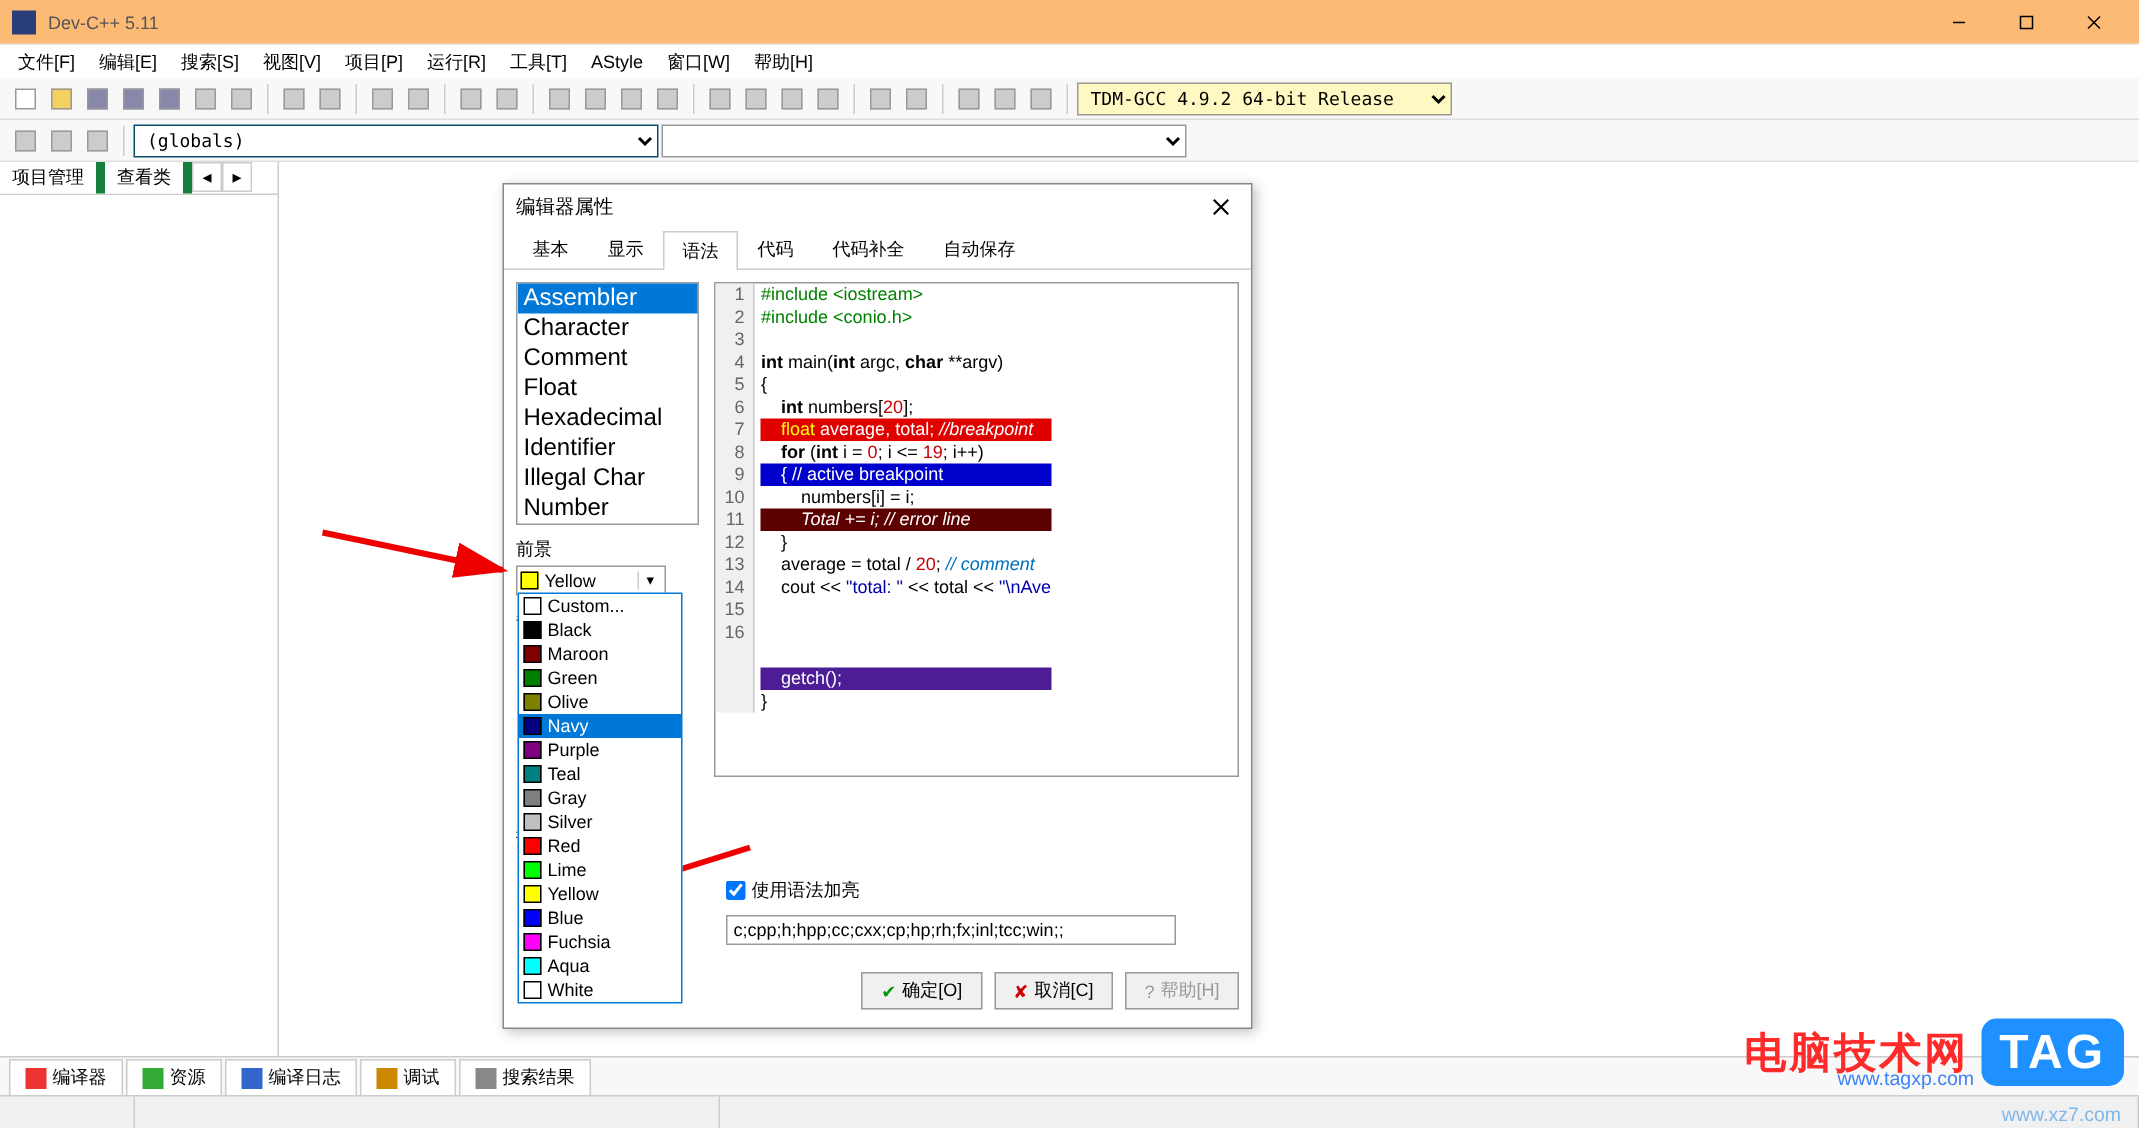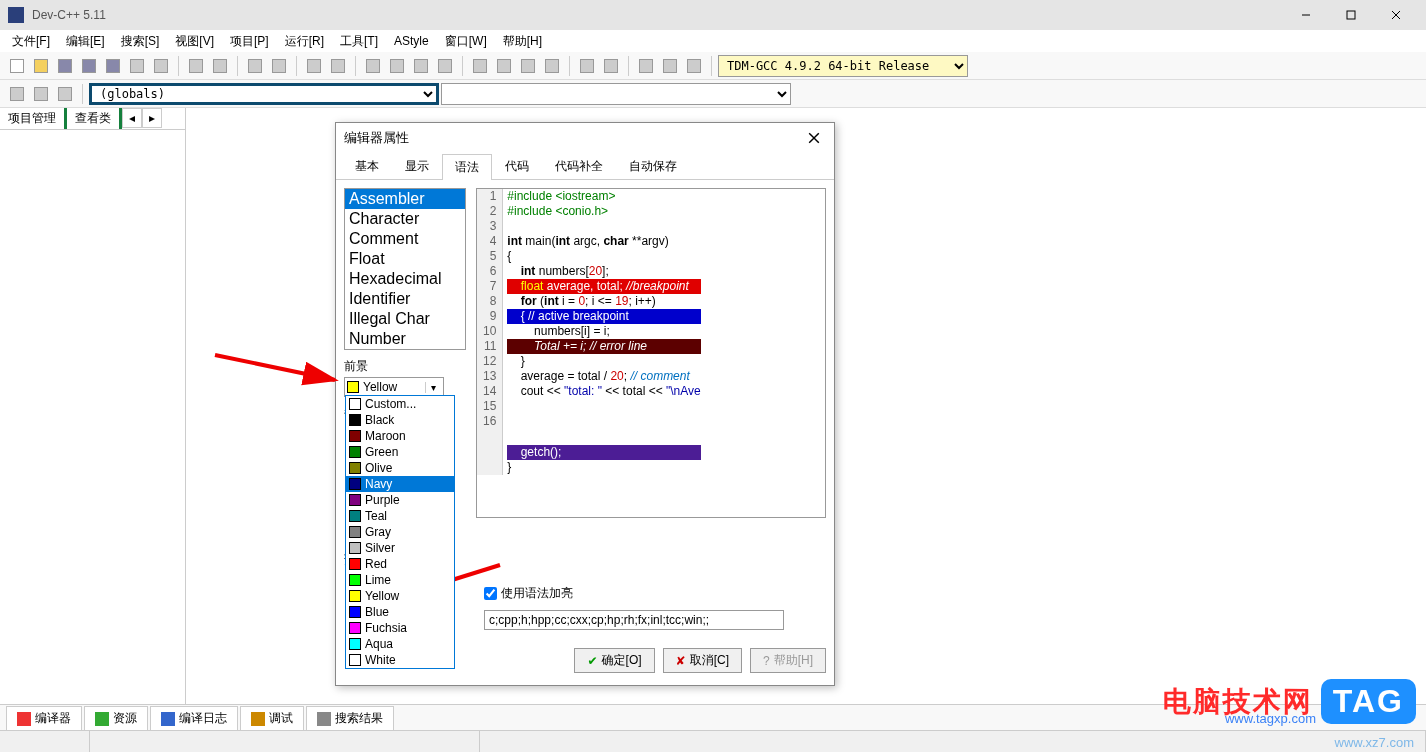--- a/index.html
+++ b/index.html
@@ -1,44 +1,44 @@
 <!DOCTYPE html>
 <html><head>
 <meta charset="utf-8">
 <style>
 * { margin: 0; padding: 0; box-sizing: border-box; font-family: "Microsoft YaHei", "Segoe UI", sans-serif; }
 body { background: #fff; width: 1426px; height: 752px; overflow: hidden; position: relative; font-size: 12px; color: #000; }
 
 
-.titlebar { height: 30px; background: #e5e5e5; border-bottom: 1px solid #e5e5e5; display: flex; align-items: center; padding: 0 8px; }
+.titlebar { height: 30px; background: #fdba74; border-bottom: 1px solid #e5e5e5; display: flex; align-items: center; padding: 0 8px; }
 .titlebar .app-icon { width: 16px; height: 16px; background: #2a3f7a; margin-right: 8px; }
 .titlebar .title { flex: 1; font-size: 12px; color: #555; }
 .titlebar .win-btns { display: flex; gap: 0; }
 .titlebar .win-btn { width: 45px; height: 28px; display: flex; align-items: center; justify-content: center; color: #555; cursor: default; }
 .titlebar .win-btn svg { width: 10px; height: 10px; }
 
 
 .menubar { height: 22px; display: flex; align-items: center; padding: 0 4px; background: #fff; }
 .menubar .menu-item { padding: 2px 8px; font-size: 12px; cursor: default; }
 
 
 .toolbar-row { height: 28px; display: flex; align-items: center; border-bottom: 1px solid #ddd; padding: 0 6px; gap: 2px; background: #f8f8f8; }
 .toolbar-row.second { border-top: none; }
 .tbtn { width: 22px; height: 22px; border: 1px solid transparent; display: flex; align-items: center; justify-content: center; cursor: default; }
 .tbtn .glyph { width: 14px; height: 14px; background: #ccc; border: 1px solid #999; }
 .tsep { width: 1px; height: 20px; background: #ccc; margin: 0 4px; }
 .compiler-select { height: 22px; border: 1px solid #999; font-family: monospace; font-size: 12px; padding: 0 20px 0 4px; background: #fef9c3; min-width: 250px; }
-.scope-select { height: 22px; border: 3px solid #0c4a6e; font-family: monospace; font-size: 12px; padding: 0 4px; background: #fff; width: 350px; }
+.scope-select { height: 22px; border: 1px solid #0c4a6e; font-family: monospace; font-size: 12px; padding: 0 4px; background: #fff; width: 350px; }
 .scope-select2 { height: 22px; border: 1px solid #999; background: #fff; width: 350px; }
 
 
 .main-area { display: flex; height: calc(100% - 30px - 22px - 28px - 28px - 26px - 22px); }
 .side-tabs { width: 186px; border-right: 1px solid #ccc; }
 .side-tab-row { display: flex; border-bottom: 1px solid #ccc; height: 22px; }
-.side-tab { padding: 2px 8px; font-size: 12px; border-right: 3px solid #15803d; background: #fff; cursor: default; }
+.side-tab { padding: 2px 8px; font-size: 12px; border-right: 6px solid #15803d; background: #fff; cursor: default; }
 .side-tab.active { background: #fff; }
 .side-nav { display: flex; }
 .side-nav .navbtn { width: 20px; height: 20px; border: 1px solid #ccc; display: flex; align-items: center; justify-content: center; }
 
 
 .bottom-tabs { height: 26px; display: flex; align-items: flex-end; border-top: 1px solid #ccc; padding: 0 6px; gap: 0; background: #f8f8f8; }
 .bottom-tab { padding: 3px 10px; border: 1px solid #ccc; border-bottom: none; font-size: 12px; display: flex; align-items: center; gap: 4px; cursor: default; background: #fff; margin-right: 2px; }
 .bottom-tab .bi { width: 14px; height: 14px; }
 
 

